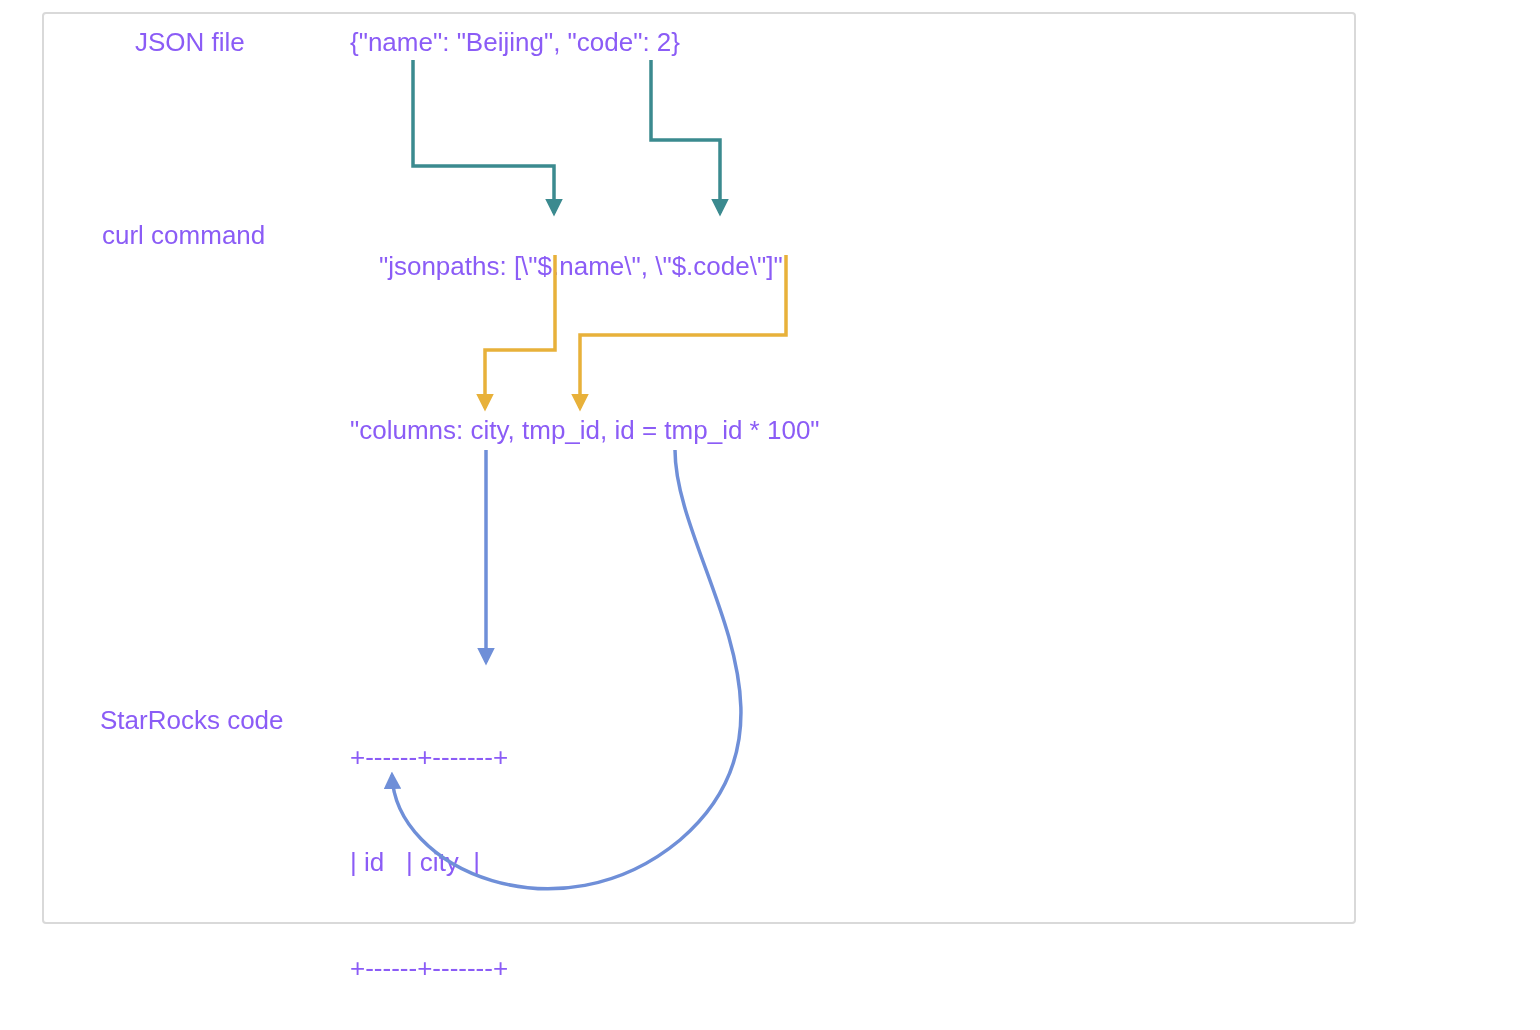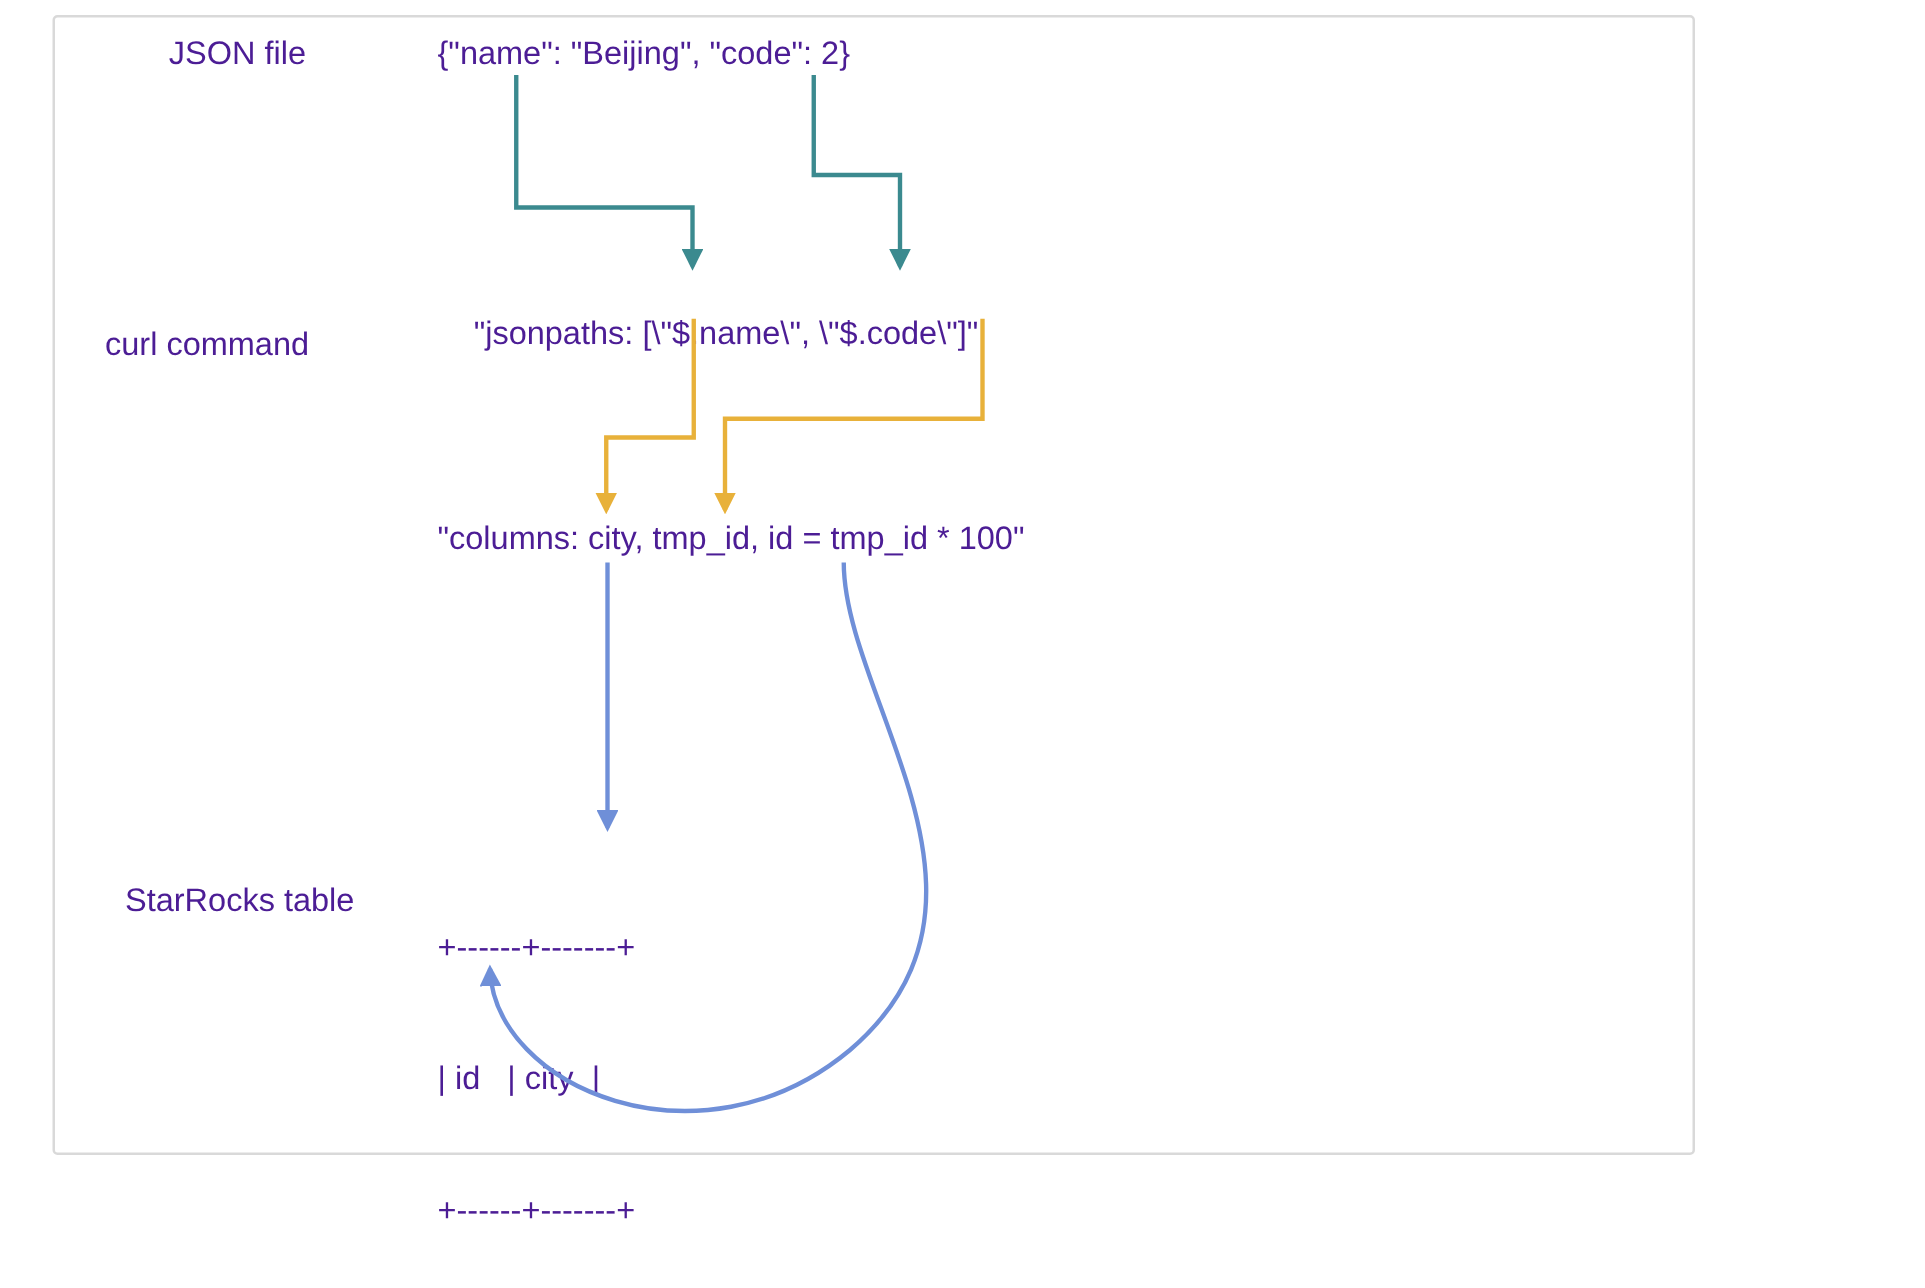--- a/index.html
+++ b/index.html
@@ -21,21 +21,21 @@
     top: 12px;
     width: 1310px;
     height: 908px;
     border: 2px solid #d9d9d9;
     border-radius: 4px;
     background: #ffffff;
   }
   .label {
     position: absolute;
     font-size: 26px;
-    color: #4c1d95;
+    color: #8b5cf6;
     white-space: pre;
   }
   .spelling {
     text-decoration-style: dotted;
     text-decoration-color: #d66a6a;
     text-underline-offset: 4px;
   }
   svg.overlay {
     position: absolute;
     left: 0;
@@ -46,23 +46,23 @@
   }
 </style>
 </head>
 <body>
 
 <div class="canvas">
   <div class="frame"></div>
 
   <div class="label" style="left:135px; top:27px;">JSON file</div>
 
-  <div class="label" style="left:84px; top:220px;margin-top:40px;">curl command</div>
+  <div class="label" style="left:102px; top:220px;">curl command</div>
 
-  <div class="label" style="left:100px; top:705px;">StarRocks table</div>
+  <div class="label" style="left:100px; top:705px;">StarRocks code</div>
 
   <div class="label" style="left:350px; top:27px;">{"name": "Beijing", "code": 2}</div>
 
   <div class="label" style="left:350px; top:220px;">
     <span>"</span><span class="spelling">jsonpaths</span><span>: [\"$.name\", \"$.code\"]"</span>
   </div>
 
   <div class="label" style="left:350px; top:415px;">"columns: city, tmp_id, id = tmp_id * 100"</div>
 
   <div class="label" style="left:350px; top:670px; line-height:1.35;">

